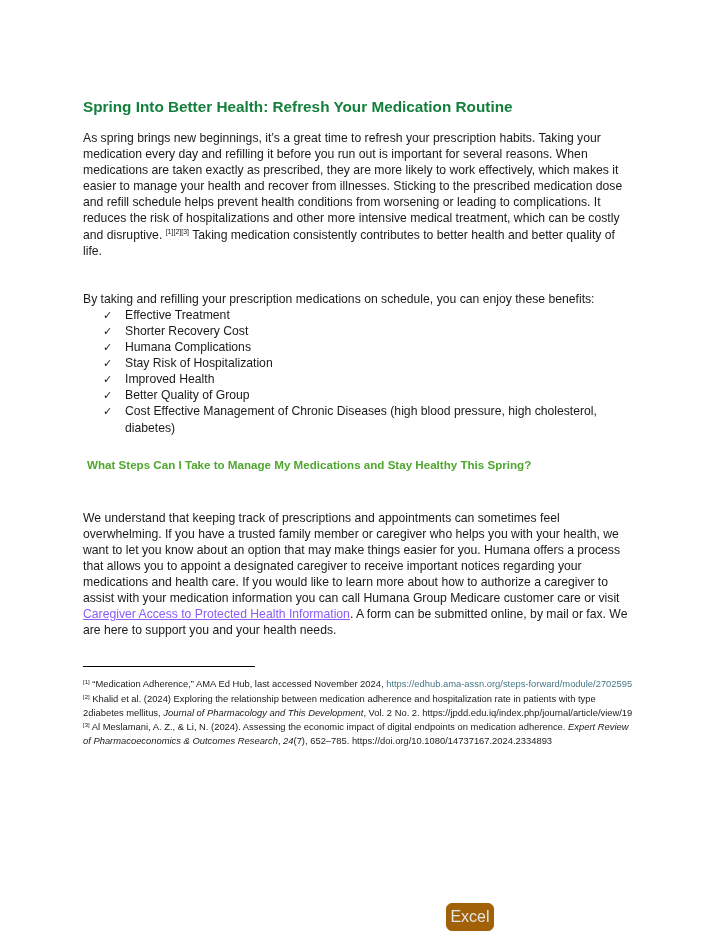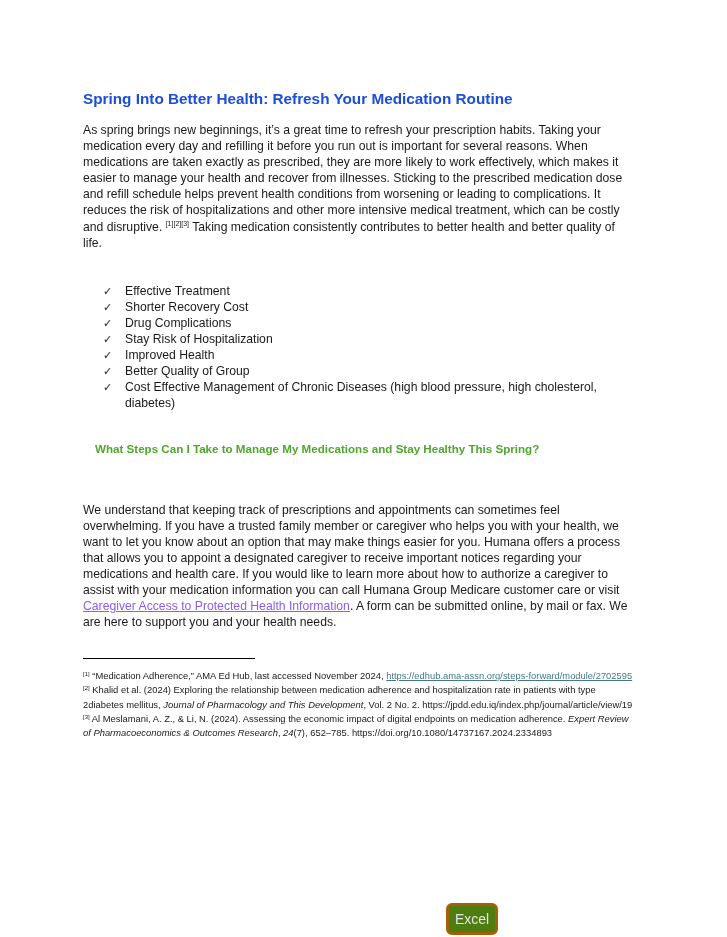--- a/index.html
+++ b/index.html
@@ -3,62 +3,63 @@
   <meta charset="utf-8">
   <style>
     html, body { margin: 0; padding: 0; background: #ffffff; }
     body {
       width: 727px; height: 937px; position: relative; overflow: hidden;
       font-family: "Liberation Sans", "DejaVu Sans", sans-serif;
       color: #1a1a1a;
     }
     .page { position: absolute; left: 83px; top: 80px; width: 550px; }
     .title {
-      color: #1d4ed8; font-weight: bold; font-size: 15.3px;
-      margin: 8px 0 12px 0; line-height: 22px;
+      color: #15803d; font-weight: bold; font-size: 15.3px;
+      margin: 16px 0 12px 0; line-height: 22px;
     }
     p { margin: 0; font-size: 12.2px; line-height: 16.1px; }
     .gap { height: 16px; }
     sup { font-size: 7px; vertical-align: 5px; line-height: 0; }
     ul.checks { list-style: none; margin: 0; padding: 0 0 0 20px; }
     ul.checks li { font-size: 12.2px; line-height: 16.1px; position: relative; padding-left: 22px; }
     ul.checks li .chk { position: absolute; left: 0; top: 0; font-size: 11px; }
     .subhead {
       color: #4ea72e; font-weight: bold; font-size: 11.6px; line-height: 16px;
-      margin: 12px;
+      margin: 4px;
     }
     a.link { color: #8b5cf6; text-decoration: underline; }
     .fn-rule { width: 172px; height: 1px; background: #000; margin: 28px 0 10px 0; }
     .fn { font-size: 9.4px; line-height: 14.2px; margin: 0; }
     .fn sup { font-size: 6px; vertical-align: 3px; }
-    .fn a { color: #467886; text-decoration: underline; }
+    .fn a { color: #467886; }
     .excel-btn {
       position: absolute; left: 446px; top: 903px; width: 46px; height: 26px;
-      border: 3px solid #a16207; border-radius: 6px; background: #4d7c0f;
-      color: #e4e4e4; font-size: 14px; line-height: 26px; text-align: center;
+      border: 1px solid #a16207; border-radius: 6px; background: #a16207;
+      color: #e4e4e4; font-size: 16px; line-height: 26px; text-align: center;
       box-shadow: 0 0 3px rgba(0,0,0,0.03);
     }
   </style>
 </head>
 <body>
 
 <div class="page">
   <h1 class="title">Spring Into Better Health: Refresh Your Medication Routine</h1>
 
   <p>
     <span>As spring brings new beginnings, it’s a great time to refresh your prescription habits. Taking your medication every day and refilling it before you run out is important for several reasons. When medications are taken exactly as prescribed, they are more likely to work effectively, which makes it easier to manage your health and recover from illnesses.  Sticking to the prescribed medication dose and refill schedule helps prevent health conditions from worsening or leading to complications. It reduces the risk of hospitalizations and other more intensive medical treatment, which can be costly and disruptive. </span><sup>[1][2][3]</sup><span> Taking medication consistently contributes to better health and better quality of life.</span>
   </p>
   <div class="gap"></div>
 
   <div class="gap"></div>
 
+  <p>By taking and refilling your prescription medications on schedule, you can enjoy these benefits:</p>
   <ul class="checks">
     <li><span class="chk">✓</span><span>Effective Treatment</span></li>
     <li><span class="chk">✓</span><span>Shorter Recovery Cost</span></li>
-    <li><span class="chk">✓</span><span>Drug Complications</span></li>
+    <li><span class="chk">✓</span><span>Humana Complications</span></li>
     <li><span class="chk">✓</span><span>Stay Risk of Hospitalization</span></li>
     <li><span class="chk">✓</span><span>Improved Health</span></li>
     <li><span class="chk">✓</span><span>Better Quality of Group</span></li>
     <li><span class="chk">✓</span><span>Cost Effective Management of Chronic Diseases (high blood pressure, high cholesterol, diabetes)</span></li>
   </ul>
   <div style="height:17px"></div>
 
   <h2 class="subhead">What Steps Can I Take to Manage My Medications and Stay Healthy This Spring?</h2>
   <div style="height:17px"></div>
 

